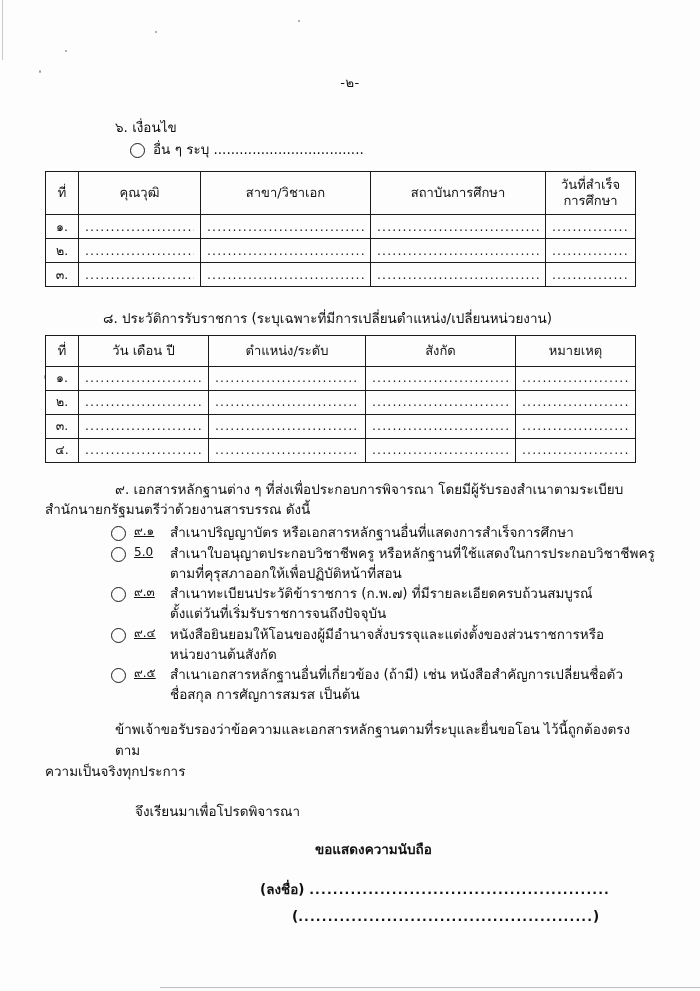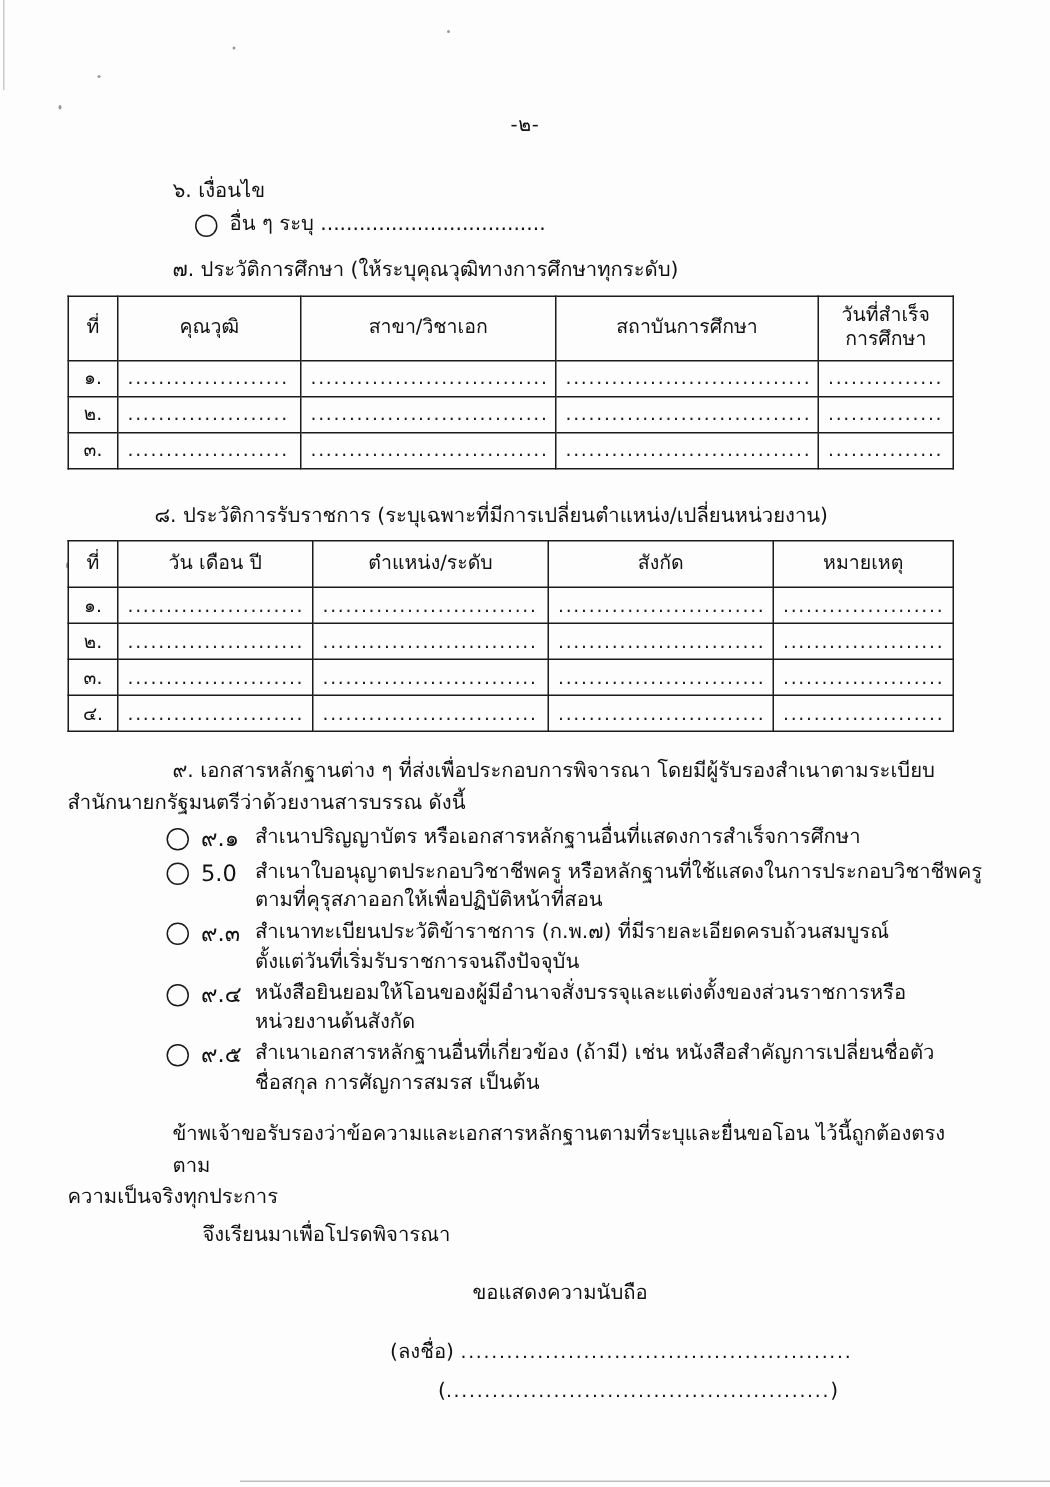--- a/index.html
+++ b/index.html
@@ -80,21 +80,22 @@
     height: 13px;
     border: 1.6px solid #1a1a1a;
     border-radius: 50%;
     margin-top: 3px;
     margin-right: 8px;
     background: transparent;
   }
   .opt .opt-num {
     flex: 0 0 auto;
     width: 36px;
-    font-size: 15px;
+    font-size: 12px;
+    text-decoration: underline;
   }
   .opt .opt-text {
     flex: 1 1 auto;
   }
   .opt .opt-text .l2 {
     display: block;
   }
 
   
   table.form-table {
@@ -165,38 +166,39 @@
   .closing .ind {
     padding-left: 70px;
     display: block;
   }
   .closing .flushline {
     display: block;
   }
   .closing .please {
     padding-left: 90px;
     display: block;
-    margin-top: 4px;
+    margin-top: 20px;
   }
 
   .regards {
     margin-top: 16px;
     padding-left: 270px;
     font-size: 13.5px;
-    font-weight: normal;
+    font-weight: bold;
   }
 
   .sign-block {
     margin-top: 16px;
     padding-left: 215px;
     font-size: 13.5px;
     line-height: 1.95;
   }
   .sign-row {
     white-space: nowrap;
+    font-weight: bold;
   }
   .sign-row .label {
     display: inline-block;
   }
   .sign-row.name-row {
     padding-left: 32px;
   }
   .sign-row .dots-sign {
     letter-spacing: 1.15px;
     font-size: 12.5px;
@@ -225,21 +227,20 @@
         <li class="opt">
           <span class="bullet"></span>
           <span class="opt-text">
             <span>อื่น ๆ ระบุ ...................................</span>
           </span>
         </li>
       </ul>
     </div>
 
     <div style="margin-top:12px;">
-      <p class="sec-head">๗. ประวัติการศึกษา (ให้ระบุคุณวุฒิทางการศึกษาทุกระดับ)</p>
 
       <table class="form-table">
         <colgroup>
           <col style="width:33px;">
           <col style="width:122px;">
           <col style="width:170px;">
           <col style="width:175px;">
           <col style="width:90px;">
         </colgroup>
         <thead>

